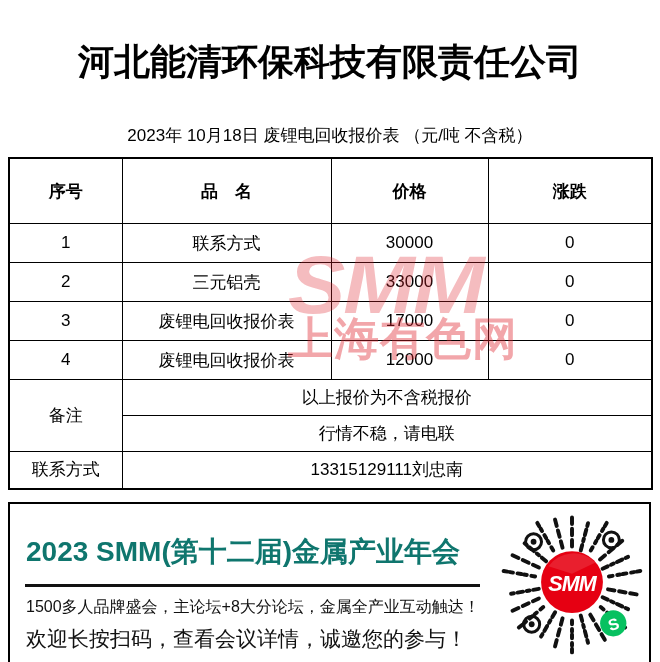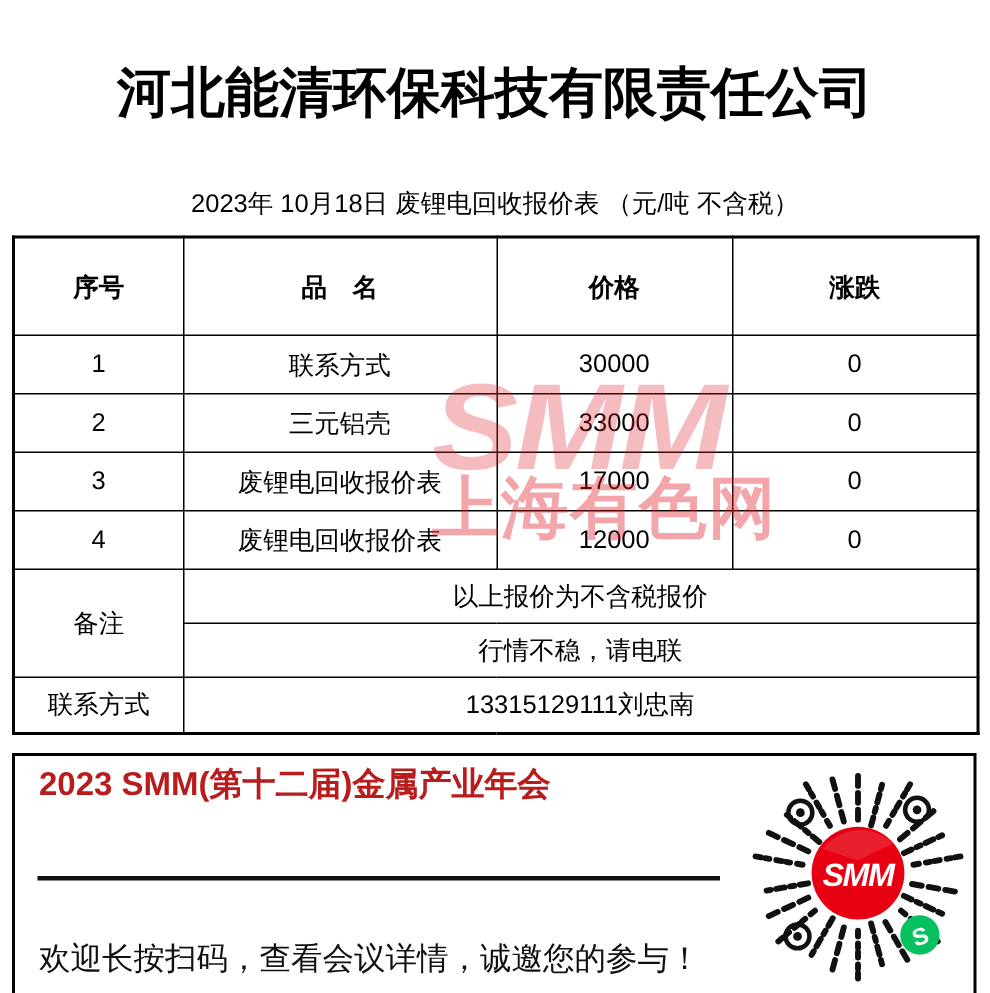--- a/index.html
+++ b/index.html
@@ -39,21 +39,21 @@
   .wm-text{
     position:absolute;left:288px;top:292px;font-size:45px;line-height:1;
     font-weight:700;letter-spacing:1px;color:rgba(222,32,42,0.40);
   }
   
   .footer{
     position:absolute;left:8px;top:478px;width:639px;height:162px;
     border:2px solid #000;background:#fff;
   }
   .footer-title{
-    position:absolute;left:16px;top:4px;font-size:22px;font-weight:800;color:#b91c1c;
+    position:absolute;left:16px;top:29px;font-size:28px;font-weight:800;color:#0f766e;
   }
   .footer-date{
     position:absolute;left:16px;top:53px;font-size:15px;font-weight:700;color:#111;
   }
   .footer-rule{
     position:absolute;left:15px;top:80px;width:455px;height:3px;background:#111;
   }
   .footer-line1{position:absolute;left:16px;top:93px;font-size:16px;color:#111;}
   .footer-line2{position:absolute;left:16px;top:121px;font-size:21px;color:#111;}
   .qr-box{position:absolute;left:487px;top:4px;width:150px;height:150px;}
@@ -119,20 +119,21 @@
     </table>
 
   <div class="watermark">
     <div class="wm-logo">SMM</div>
     <div class="wm-text">上海有色网</div>
   </div>
 
   <div class="footer">
     <div class="footer-title">2023 SMM(第十二届)金属产业年会</div>
     <div class="footer-rule"></div>
+    <div class="footer-line1">1500多人品牌盛会，主论坛+8大分论坛，金属全产业互动触达！</div>
     <div class="footer-line2">欢迎长按扫码，查看会议详情，诚邀您的参与！</div>
 
     <div class="qr-box">
       <svg viewBox="0 0 160 160" width="150" height="150">
         <defs>
           <line id="spA" x1="80" y1="10" x2="80" y2="44" stroke-dasharray="7 5"></line>
           <line id="spB" x1="80" y1="14" x2="80" y2="46" stroke-dasharray="3 4 6 4"></line>
           <line id="spC" x1="80" y1="6" x2="80" y2="42" stroke-dasharray="4 3 3 5"></line>
         </defs>
         <g stroke="#111" stroke-width="4.2" stroke-linecap="round" fill="none">

